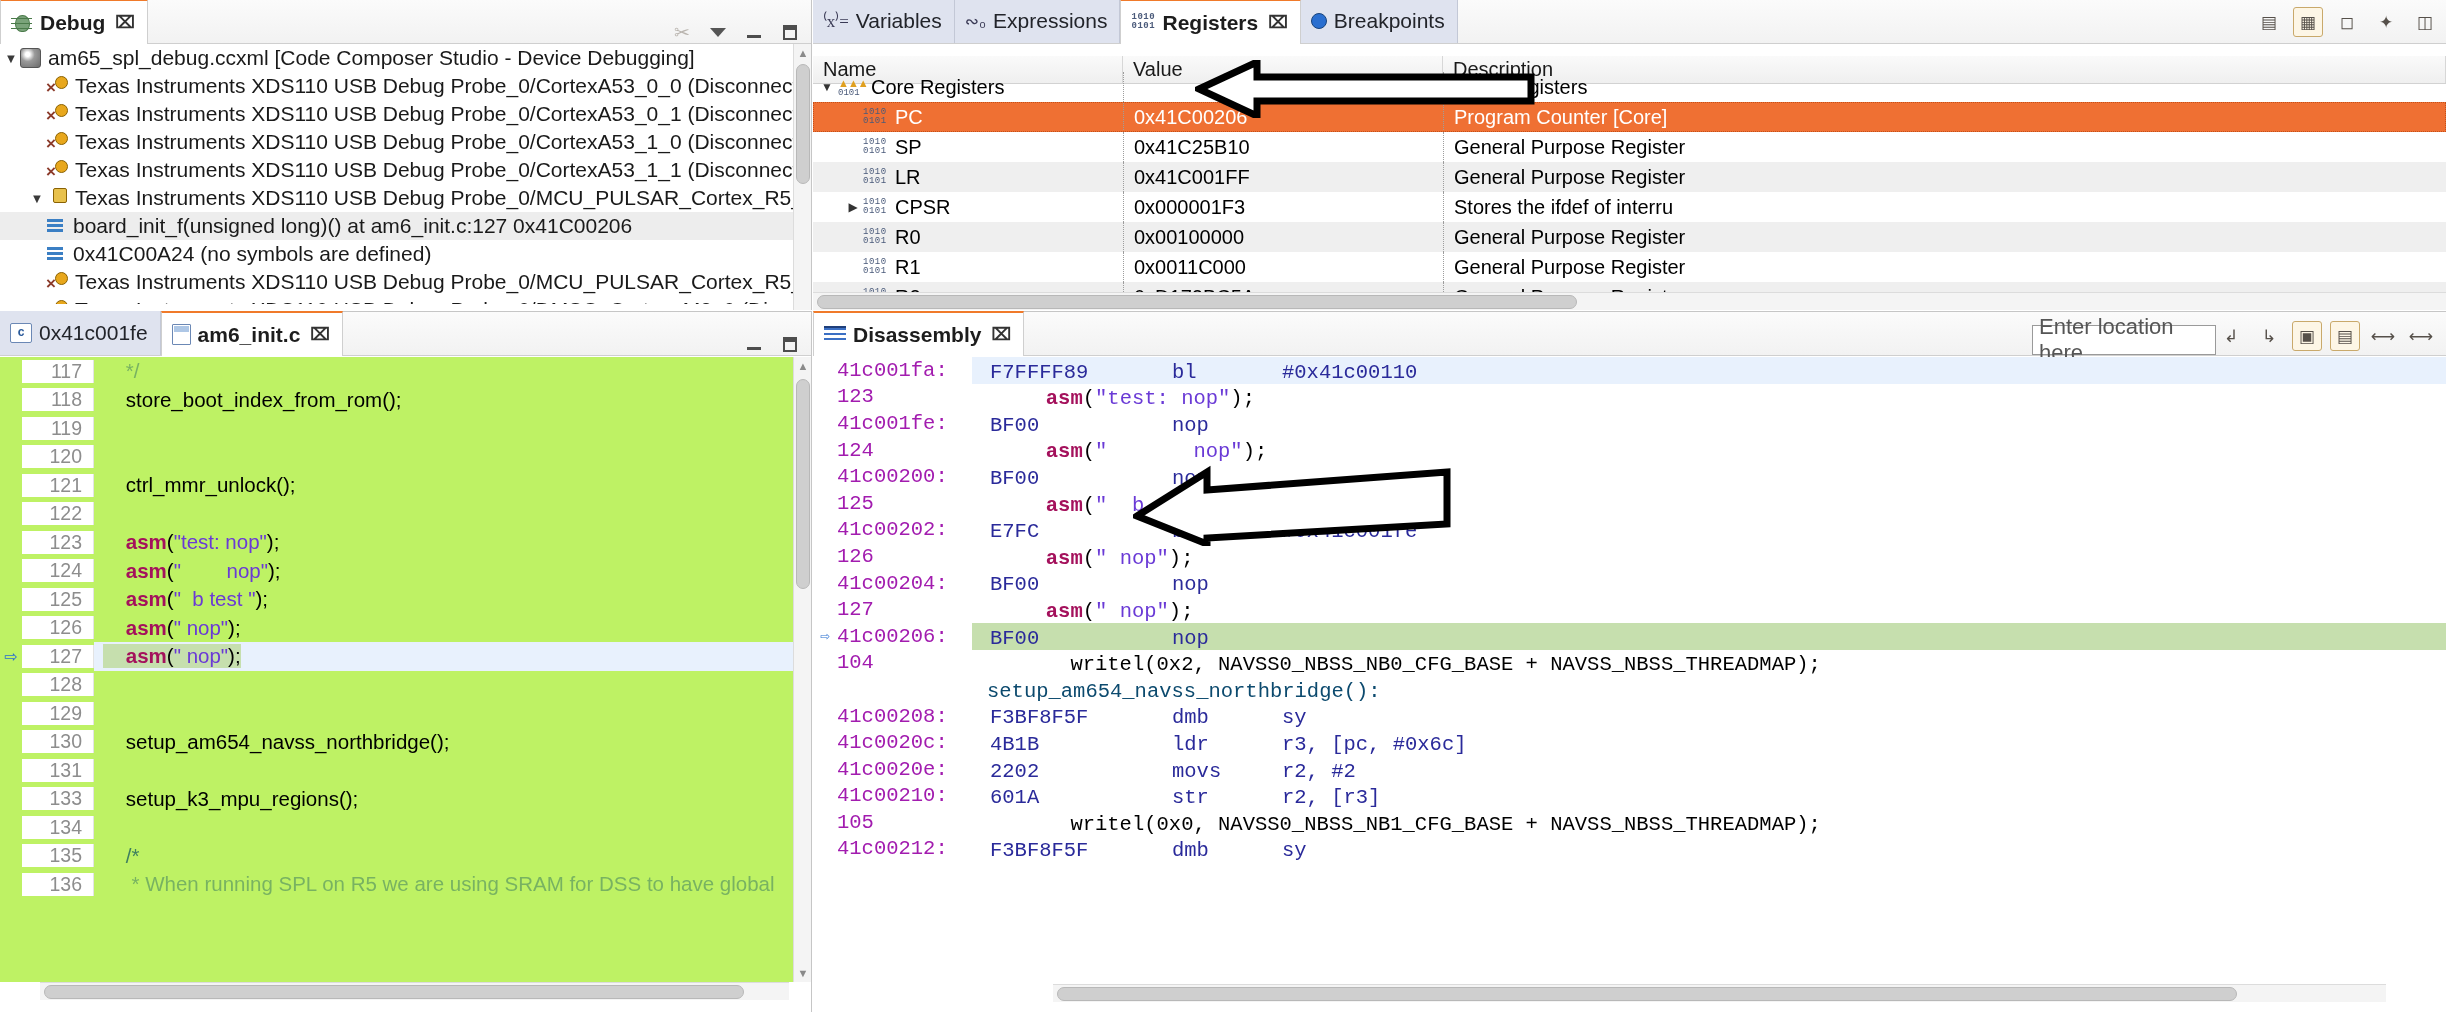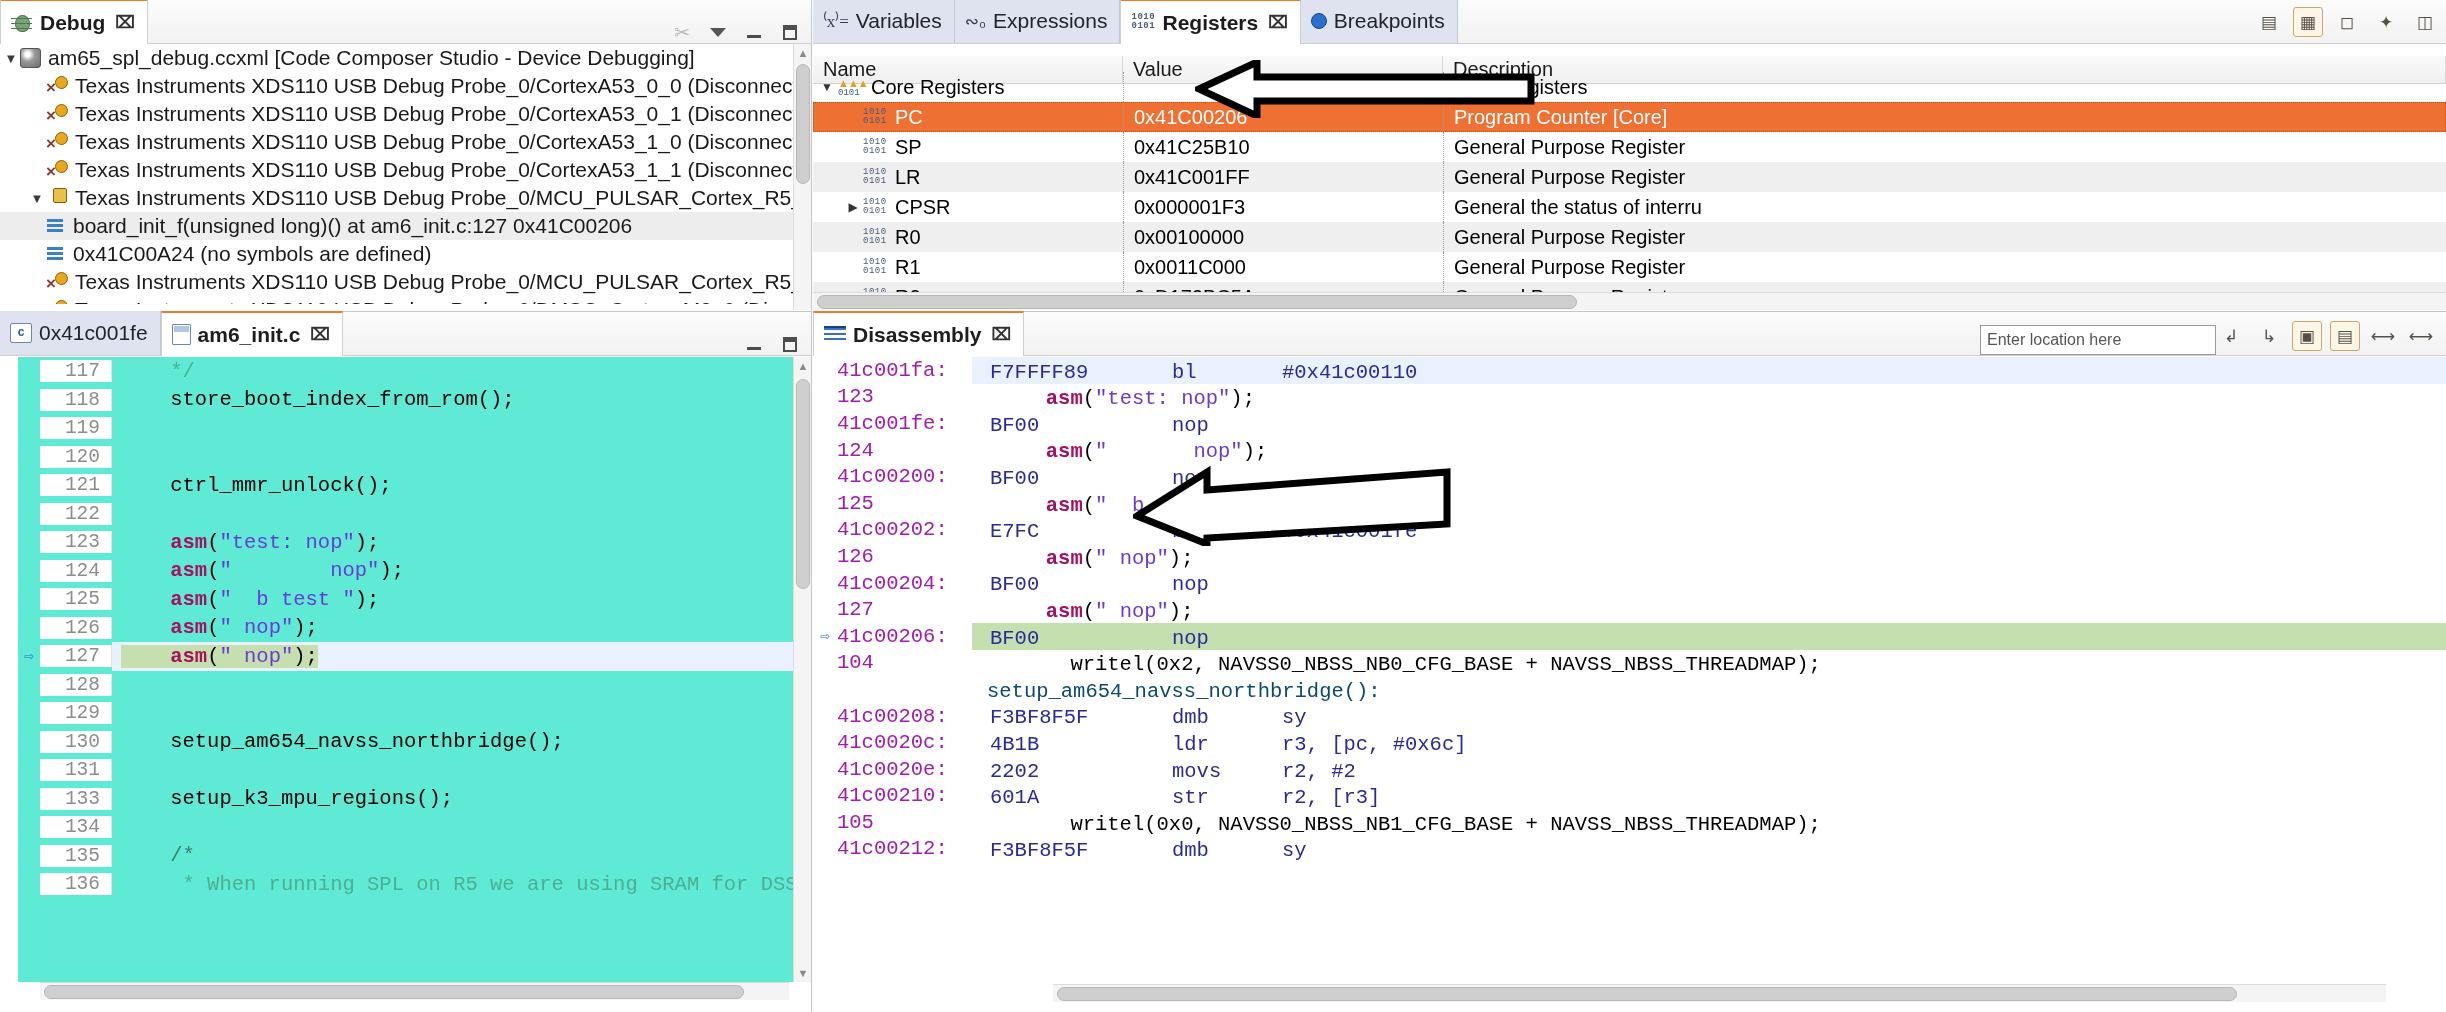--- a/index.html
+++ b/index.html
@@ -217,44 +217,44 @@
   .reg-row > .c.col-value, .reg-row > .c.col-desc { border-left: 1px dotted #9d9d9d; }
   .reg-row .twisty { width: 20px; text-align: center; font-size: 12px; color: #333; flex: 0 0 20px; }
   .reg-row .regind { flex: 0 0 auto; }
   .lvl0 { padding-left: 4px !important; }
   .lvl1 { padding-left: 30px !important; }
 
   
   #editor-view { left: 0; top: 311px; width: 812px; height: 701px; border-right: 1px solid #c6c6c6; border-top: 1px solid #c6c6c6; }
   .code {
     position: absolute; left: 0; right: 18px; top: 45px; bottom: 30px;
-    overflow: hidden; background: #5eead4;
-    font-family: Liberation Mono, monospace; font-size: 20.5px; margin-left: 18px;
+    overflow: hidden; background: #bef264;
+    font-family: Liberation Sans, sans-serif; font-size: 20.5px;
   }
   .cline { height: 28.5px; display: flex; align-items: center; white-space: pre; }
   .cline.hl .ctext { background: #e8f1fd; }
   .gutter {
     flex: 0 0 72px; text-align: right; padding-right: 11px;
     color: #8d8d8d; font-size: 19.5px; background: #ffffff;
     border-right: 1px solid #e3e3e3;
   }
   .marker { flex: 0 0 22px; text-align: center; color: #2a6fd0; font-size: 16px; }
   .ctext { flex: 1 1 auto; padding-left: 9px; height: 28.5px; display: flex; align-items: center; }
   .ctext .seg-hl { background: #c6dfae; }
   .k-asm { color: #a4115c; font-weight: bold; }
   .k-str { color: #6a3ad6; }
   .k-cmt { color: #3f7f5f; }
   .k-pp { color: #a4115c; font-weight: bold; }
   .k-pln { color: #000000; }
 
   
   #disasm-view { left: 813px; top: 311px; width: 1633px; height: 701px; border-top: 1px solid #c6c6c6; }
   .loc-input {
-    height: 30px; width: 236px; background: #ffffff;
-    border: 1px solid #9a9a9a; font-size: 16px; color: #555;
+    height: 30px; width: 184px; background: #ffffff;
+    border: 1px solid #9a9a9a; font-size: 22px; color: #555;
     padding: 0 6px; display: flex; align-items: center;
   }
   .dis-body {
     position: absolute; left: 0; right: 0; top: 45px; bottom: 30px;
     overflow: hidden; background: #ffffff;
     font-family: "Liberation Mono", monospace; font-size: 20.5px;
   }
   .dline { height: 26.6px; display: flex; align-items: center; white-space: pre; }
   .dmark { flex: 0 0 24px; text-align: center; color: #2a6fd0; font-size: 16px; }
   .daddr { flex: 0 0 135px; color: #a21caf; }
@@ -451,21 +451,21 @@
           <div class="c col-value">0x41C001FF</div>
           <div class="c col-desc">General Purpose Register</div>
         </div>
         <div class="reg-row">
           <div class="c col-name lvl1">
             <span class="twisty">▶</span>
             <span class="regind"><span class="ic reg-ic"><i>1010</i><i>0101</i></span></span>
             <span style="margin-left: 8px;">CPSR</span>
           </div>
           <div class="c col-value">0x000001F3</div>
-          <div class="c col-desc">General the status of interru</div>
+          <div class="c col-desc">Stores the ifdef of interru</div>
         </div>
         <div class="reg-row alt">
           <div class="c col-name lvl1">
             <span class="twisty"></span>
             <span class="regind"><span class="ic reg-ic"><i>1010</i><i>0101</i></span></span>
             <span style="margin-left: 8px;">R0</span>
           </div>
           <div class="c col-value">0x00100000</div>
           <div class="c col-desc">General Purpose Register</div>
         </div>

